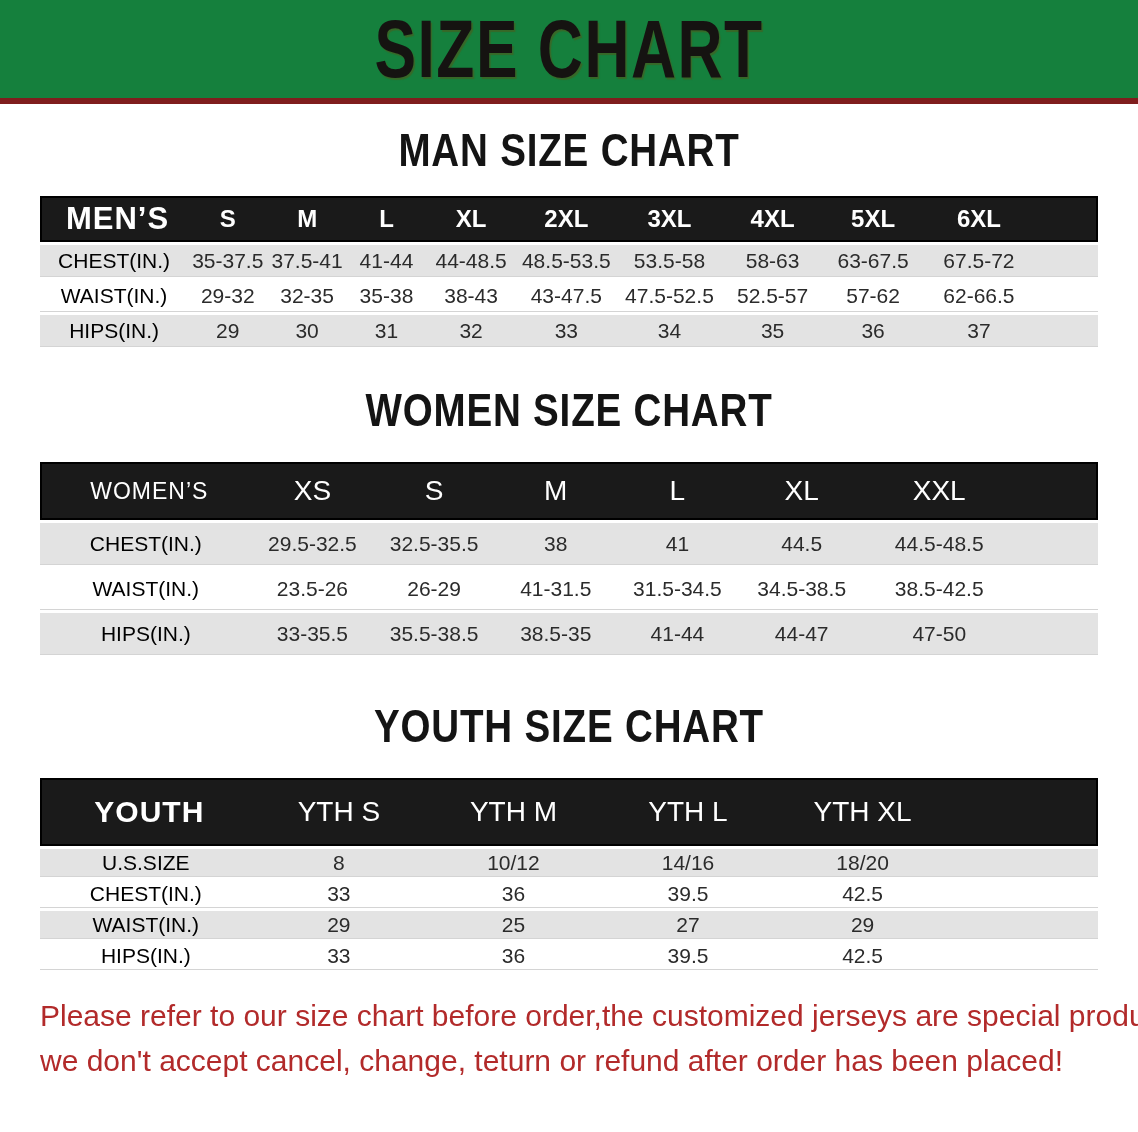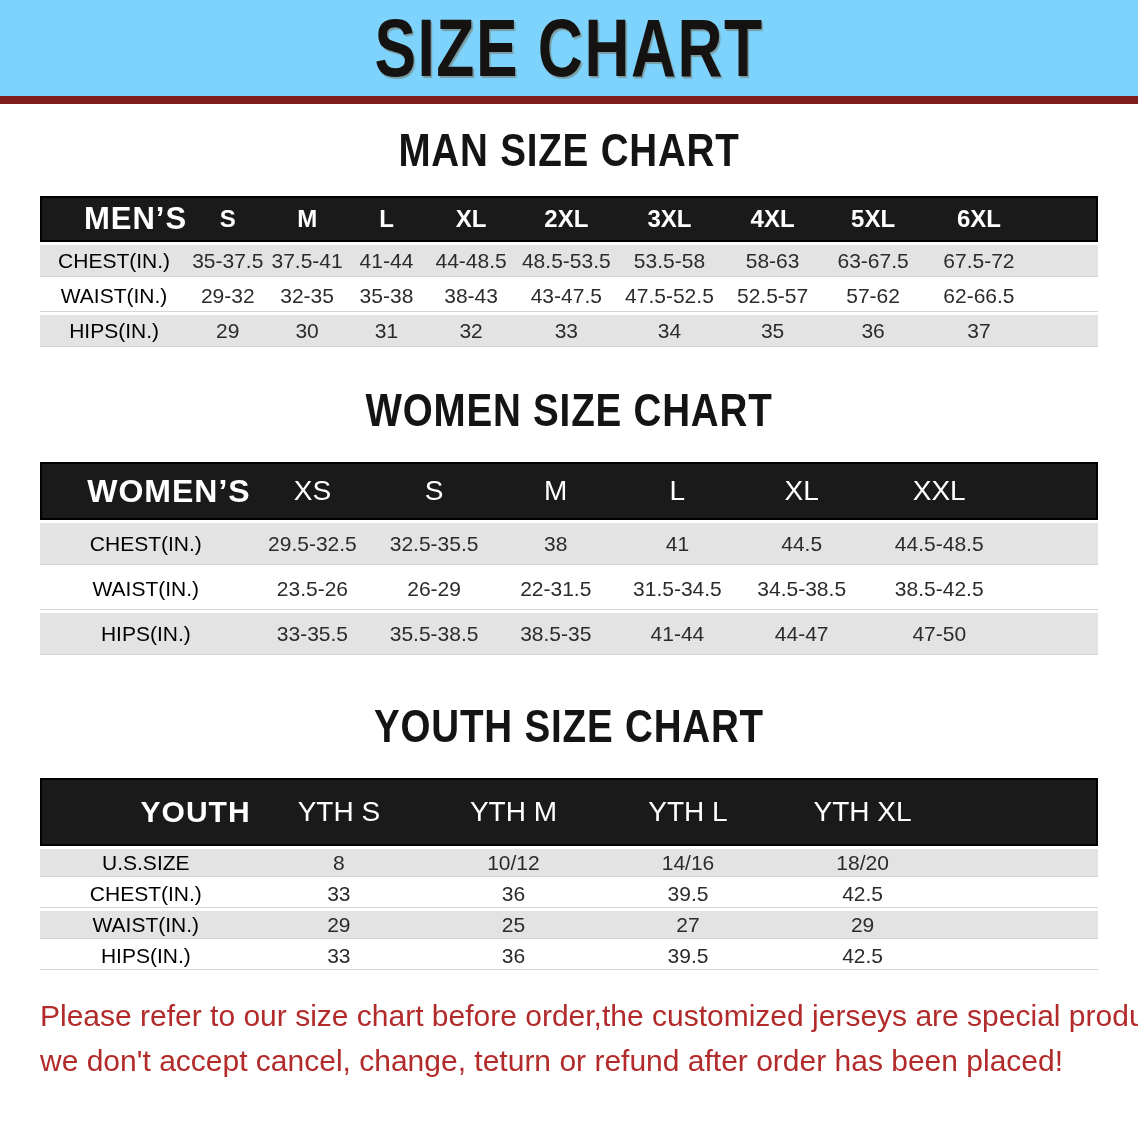--- a/index.html
+++ b/index.html
@@ -7,22 +7,22 @@
   body {
     width: 1138px; height: 1132px;
     background: #ffffff;
     font-family: "Liberation Sans", sans-serif;
     overflow: hidden;
   }
 
   
   .banner {
     width: 100%; height: 104px;
-    background: #7dd3fc;
-    border-bottom: 8px solid #7f1d1d;
+    background: #15803d;
+    border-bottom: 6px solid #7f1d1d;
     display: flex; align-items: center; justify-content: center;
   }
   .banner h1 {
     margin: 0;
     font-size: 82px; font-weight: 700; color: #151311;
     letter-spacing: 2px;
     transform: scaleX(0.76);
     white-space: nowrap;
     text-shadow: 2px 2px 1px rgba(120,60,0,0.35);
   }
@@ -46,42 +46,42 @@
     table-layout: fixed;
   }
   thead th {
     background: #1a1a1a; color: #ffffff;
     border-top: 2px solid #000; border-bottom: 2px solid #000;
     font-weight: normal; text-align: center;
     white-space: nowrap; overflow: hidden;
   }
   thead th.corner {
     border-left: 2px solid #000;
-    text-align: right; padding-left: 6px;
+    text-align: center; padding-left: 6px;
     font-weight: 700; letter-spacing: 1px;
   }
   thead th.filler-cell { border-right: 2px solid #000; }
 
   tbody td {
     text-align: center;
     font-size: 21px; color: #2b2b2b;
     border-bottom: 1px solid #d4d4d4;
     white-space: nowrap; overflow: hidden;
   }
   tbody tr:nth-child(odd)  td { background: #e3e3e3; }
   tbody tr:nth-child(even) td { background: #ffffff; }
   tbody td.row-label { font-size: 21px; color: #000000; }
 
   
   .sec-man   thead th { height: 46px; font-size: 24px; font-weight: 700; }
   .sec-man   thead th.corner { font-size: 31px; }
   .sec-man   tbody td { height: 32px; }
 
   .sec-women thead th { height: 58px; font-size: 28px; }
-  .sec-women thead th.corner { font-size: 32px; font-weight: 700; }
+  .sec-women thead th.corner { font-size: 23px; font-weight: 400; }
   .sec-women tbody td { height: 42px; }
 
   .sec-youth thead th { height: 68px; font-size: 28px; margin-top: 44px; }
   .sec-youth thead th.corner { font-size: 30px; font-weight: 700; }
   .sec-youth tbody td { height: 28px; }
 
   
   .disclaimer {
     margin: 20px 40px 0;
     color: #B22A2A;
@@ -205,21 +205,21 @@
         <td>38</td>
         <td>41</td>
         <td>44.5</td>
         <td>44.5-48.5</td>
         <td></td>
       </tr>
       <tr>
         <td class="row-label">WAIST(IN.)</td>
         <td>23.5-26</td>
         <td>26-29</td>
-        <td>22-31.5</td>
+        <td>41-31.5</td>
         <td>31.5-34.5</td>
         <td>34.5-38.5</td>
         <td>38.5-42.5</td>
         <td></td>
       </tr>
       <tr>
         <td class="row-label">HIPS(IN.)</td>
         <td>33-35.5</td>
         <td>35.5-38.5</td>
         <td>38.5-35</td>

